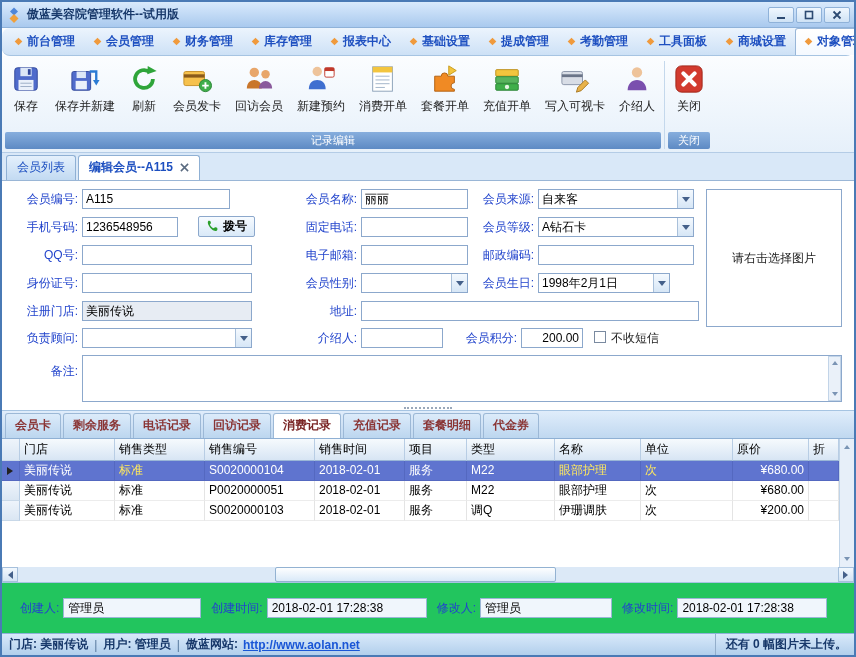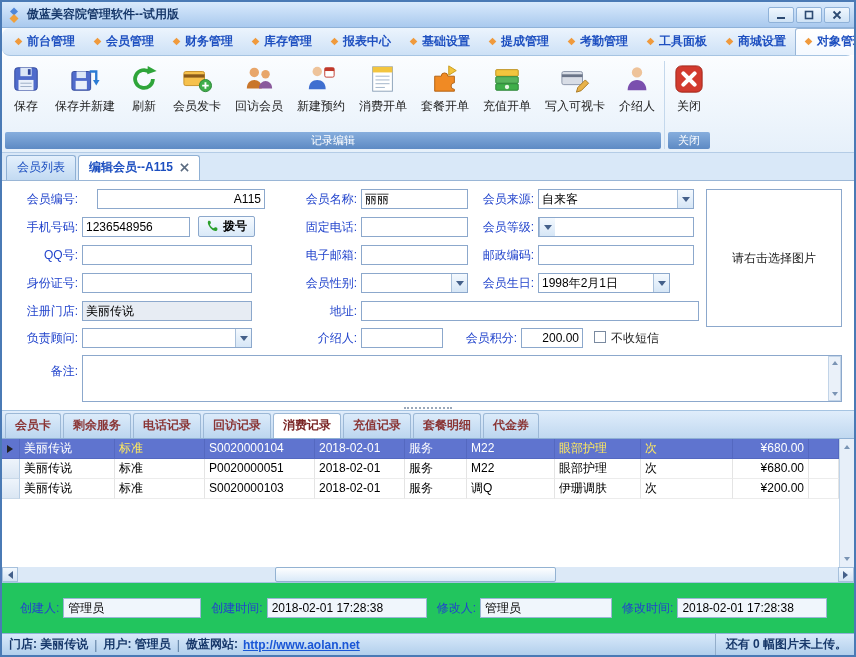--- a/index.html
+++ b/index.html
@@ -341,43 +341,44 @@
       <span>编辑会员--A115</span>
       <svg width="9" height="9" viewBox="0 0 10 10">
           <path d="M1 1l8 8M9 1L1 9" stroke="#5a6b80" stroke-width="1.7"></path>
         </svg>
     </div>
   </div>
 
   <div class="form">
 
     <div class="flabel" style="left:4px;top:8px">会员编号:</div>
-    <input class="finput" style="left: 95px; top: 8px; width: 168px; text-align: right;" value="A115">
+    <input class="finput" style="left: 80px; top: 8px; width: 148px;" value="A115">
     <div class="flabel" style="left:283px;top:8px">会员名称:</div>
     <input class="finput" style="left: 359px; top: 8px; width: 107px;" value="丽丽">
     <div class="flabel" style="left:460px;top:8px">会员来源:</div>
     <div class="combo" style="left:536px;top:8px;width:156px">
       <span class="val">自来客</span>
       <span class="drop">
           <span class="tri-down"></span>
         </span>
     </div>
 
     <div class="flabel" style="left:4px;top:36px">手机号码:</div>
-    <input class="finput" style="left: 80px; top: 36px; width: 108px;" value="1236548956">
+    <input class="finput" style="left: 80px; top: 36px; width: 96px;" value="1236548956">
     <div class="dialbtn" style="left:196px;top:35px">
       <svg width="13" height="13" viewBox="0 0 16 16">
           <path d="M3 1c2.5-.8 3.6 1.8 2.8 3.3L4.8 5.5c.8 2.2 2.5 3.9 4.7 4.7l1.2-1c1.5-.7 4.1.3 3.3 2.8-.6 2-3.8 2.4-7.3-.9C3.2 7.8 1 3 3 1z" fill="#2ca02c"></path>
         </svg>
       <span>拨号</span>
     </div>
     <div class="flabel" style="left:283px;top:36px">固定电话:</div>
     <input class="finput" style="left: 359px; top: 36px; width: 107px;" value="">
     <div class="flabel" style="left:460px;top:36px">会员等级:</div>
     <div class="combo" style="left:536px;top:36px;width:156px">
+      <span class="val">A钻石卡</span>
       <span class="drop">
           <span class="tri-down"></span>
         </span>
     </div>
 
     <div class="flabel" style="left:4px;top:64px">QQ号:</div>
     <input class="finput" style="left: 80px; top: 64px; width: 170px;" value="">
     <div class="flabel" style="left:283px;top:64px">电子邮箱:</div>
     <input class="finput" style="left: 359px; top: 64px; width: 107px;" value="">
     <div class="flabel" style="left:460px;top:64px">邮政编码:</div>
@@ -439,20 +440,33 @@
     <div class="dtab"><span>电话记录</span></div>
     <div class="dtab"><span>回访记录</span></div>
     <div class="dtab selected"><span>消费记录</span></div>
     <div class="dtab"><span>充值记录</span></div>
     <div class="dtab"><span>套餐明细</span></div>
     <div class="dtab"><span>代金券</span></div>
   </div>
 
   <div class="tablewrap">
     <div class="grid">
+      <div class="grow">
+        <div class="gh ind"></div>
+        <div class="gh">门店</div>
+        <div class="gh">销售类型</div>
+        <div class="gh">销售编号</div>
+        <div class="gh">销售时间</div>
+        <div class="gh">项目</div>
+        <div class="gh">类型</div>
+        <div class="gh">名称</div>
+        <div class="gh">单位</div>
+        <div class="gh">原价</div>
+        <div class="gh">折</div>
+      </div>
       <div class="grow sel">
         <div class="gc ind">
             <span class="rowptr"></span>
           </div>
         <div class="gc">美丽传说</div>
         <div class="gc accent">标准</div>
         <div class="gc">S0020000104</div>
         <div class="gc">2018-02-01</div>
         <div class="gc">服务</div>
         <div class="gc">M22</div>

